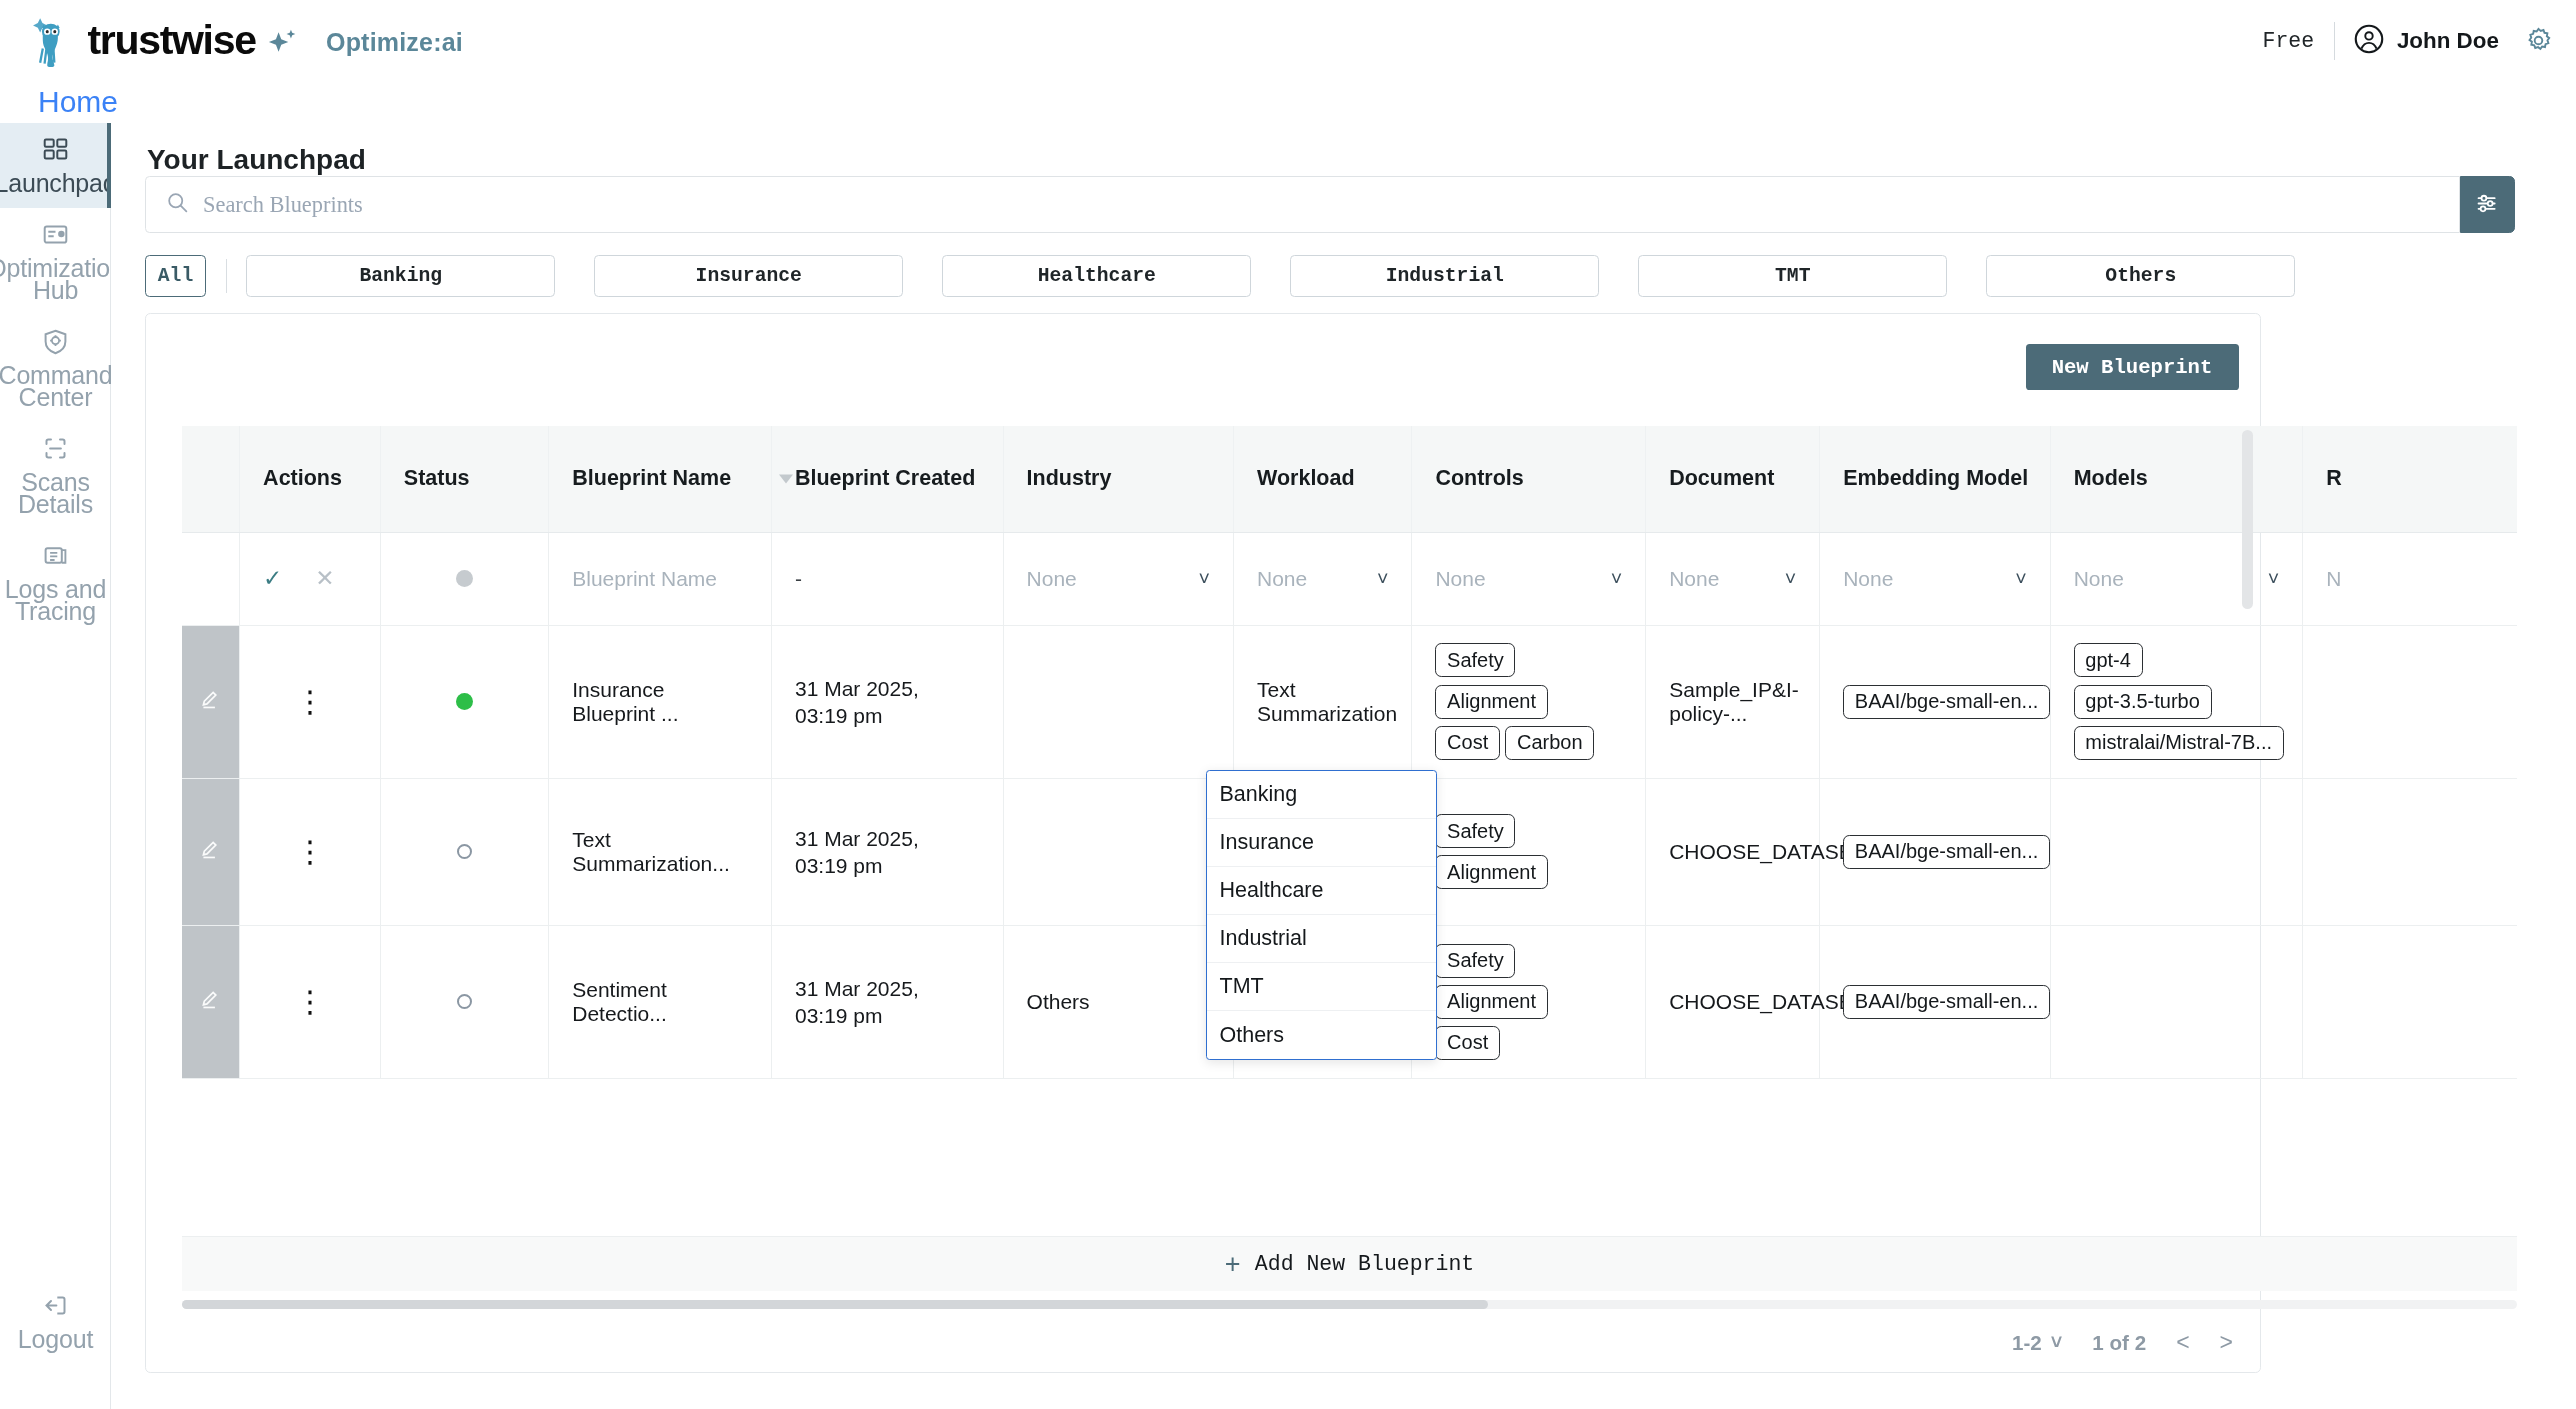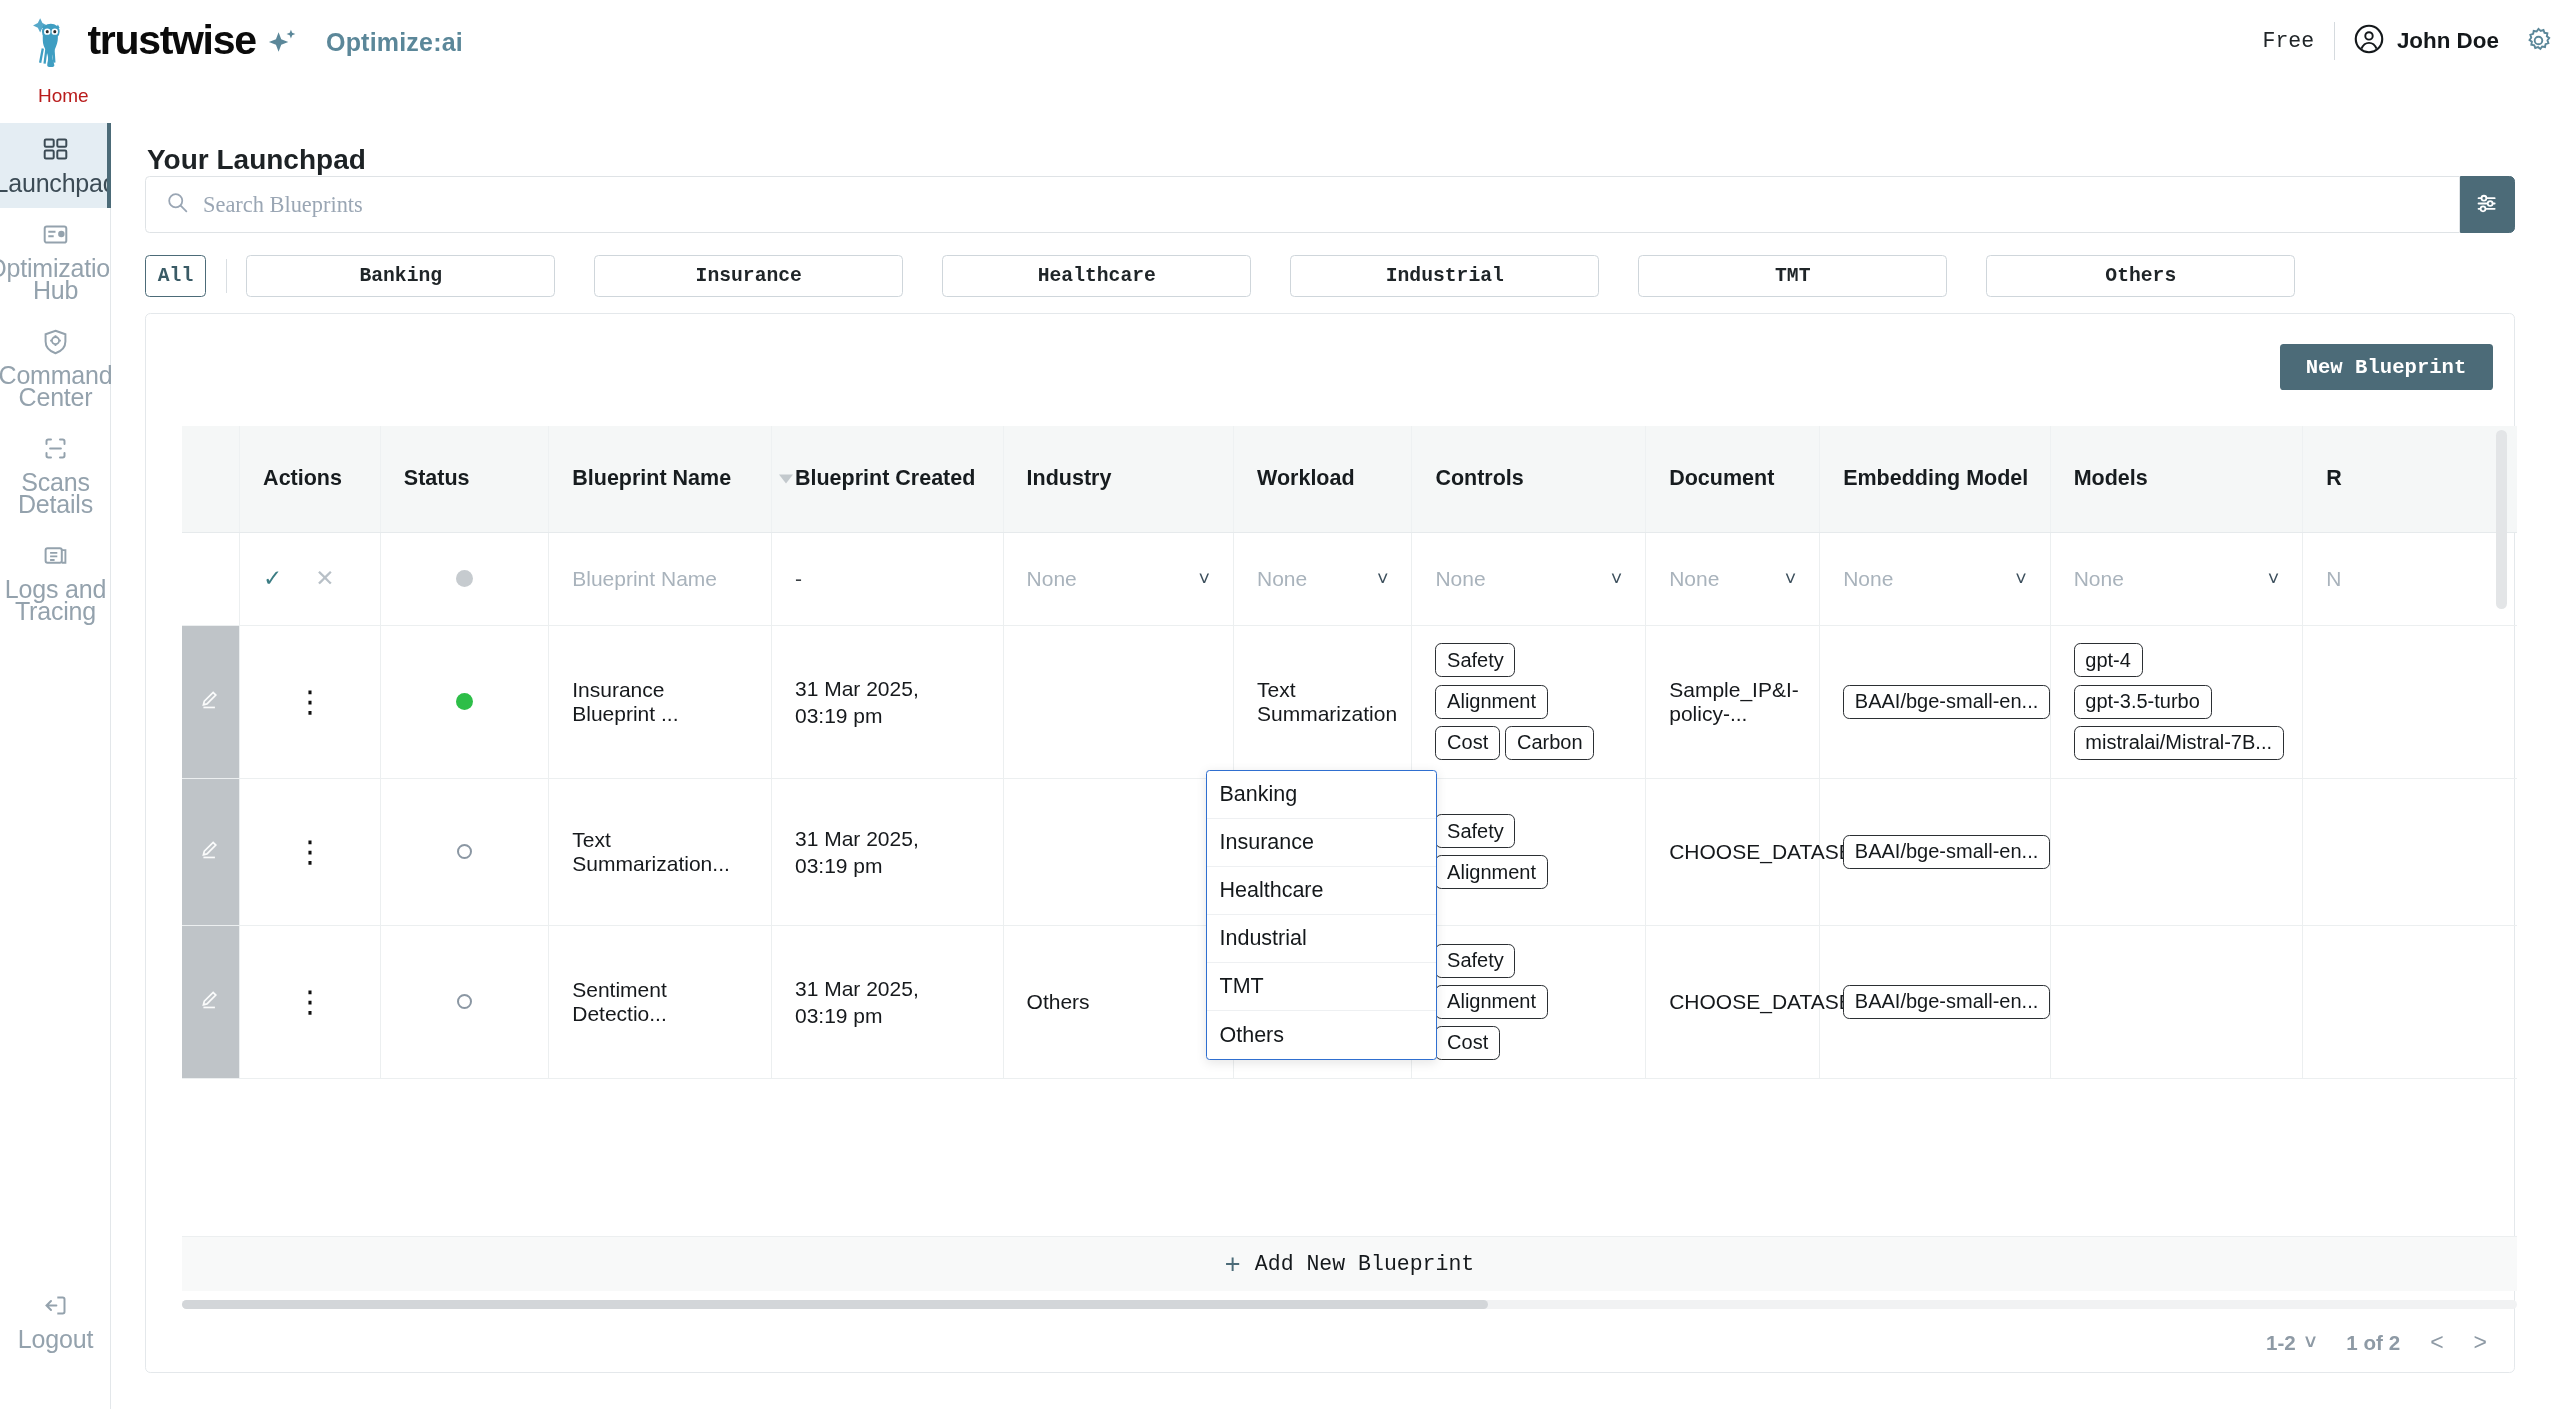--- a/index.html
+++ b/index.html
@@ -20,21 +20,21 @@
   #owl-mark { width: 50px; height: 55px; }
   #logo-text {
     font-size: 41px; font-weight: bold; letter-spacing: -1.3px; color: #0b0b0b;
     margin-left: 5.4px;
   }
   #product-wrap { position: absolute; left: 268px; top: 27px; display:flex; align-items:center; gap: 28px;}
   #sparkle-icon { width: 30px; height: 30px; }
   #product-name { font-size: 25px; font-weight: bold; color: #5b8799; letter-spacing: 0.2px;}
   #home-link {
     position: absolute; left: 38px; top: 85px;
-    font-size: 19px; color: #b91c1c;
+    font-size: 30px; color: #3b82f6;
   }
   #tb-right { position: absolute; right: 23px; top: 21.5px; display: flex; align-items: center; gap: 19.7px;}
   #plan-label { font-size: 21.5px; color: #202528; }
   #tb-div { width: 0.9px; height: 38px; background: #d5dade; }
   #user-wrap { display: flex; align-items: center; gap: 12.5px; }
   #user-name { font-size: 22.4px; font-weight: bold; color: #14181b; }
   #gear-btn { margin-left: 5.4px; display: flex; }
 
   
   #sidebar {
@@ -78,21 +78,21 @@
     font-family:"Liberation Mono", monospace; font-size: 19.7px; font-weight: bold; color:#1f2528;
     cursor:pointer; background:#fff;
   }
   .chip.all { width: 61px; border-color:#4c6b78; color:#3a5b66; }
   #chip-div { width:0.9px; height:34px; background:#d9dee2; margin: 0 19.7px; }
   .chip.wide { width: 309px; margin-right: 39px; }
   .chip.wide:last-child { margin-right: 0; }
 
   
   #card {
-    position: absolute; left: 34px; top: 190px; width: 2370px; height: 1060px;
+    position: absolute; left: 34px; top: 190px; width: 2116px; height: 1060px;
     border: 0.9px solid #e4e8eb; border-radius: 5.4px; background:#fff;
   }
   #new-bp-btn {
     position:absolute; right: 21.5px; top: 30px; width: 213px; height: 46px;
     background:#4c6b78; border-radius: 3.6px; color:#fff;
     font-family:"Liberation Mono", monospace; font-size: 20.6px; font-weight: bold;
     display:flex; align-items:center; justify-content:center; cursor:pointer;
   }
 
   

